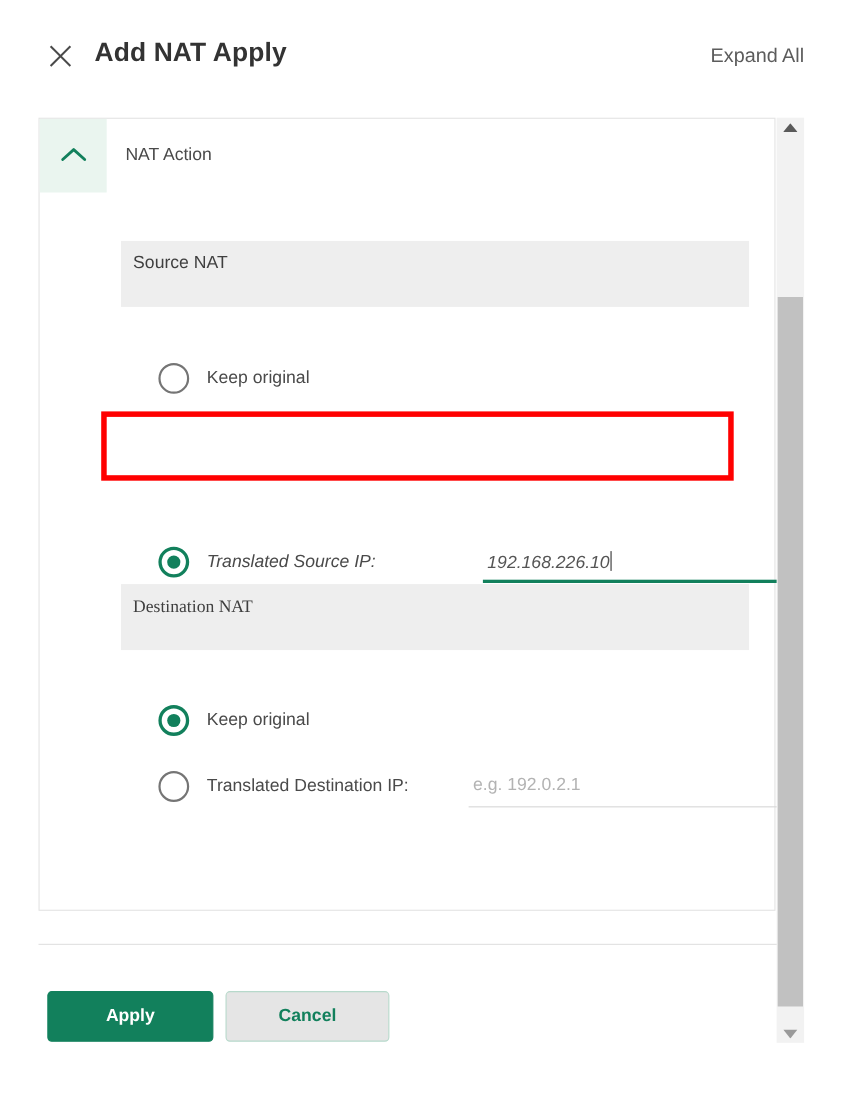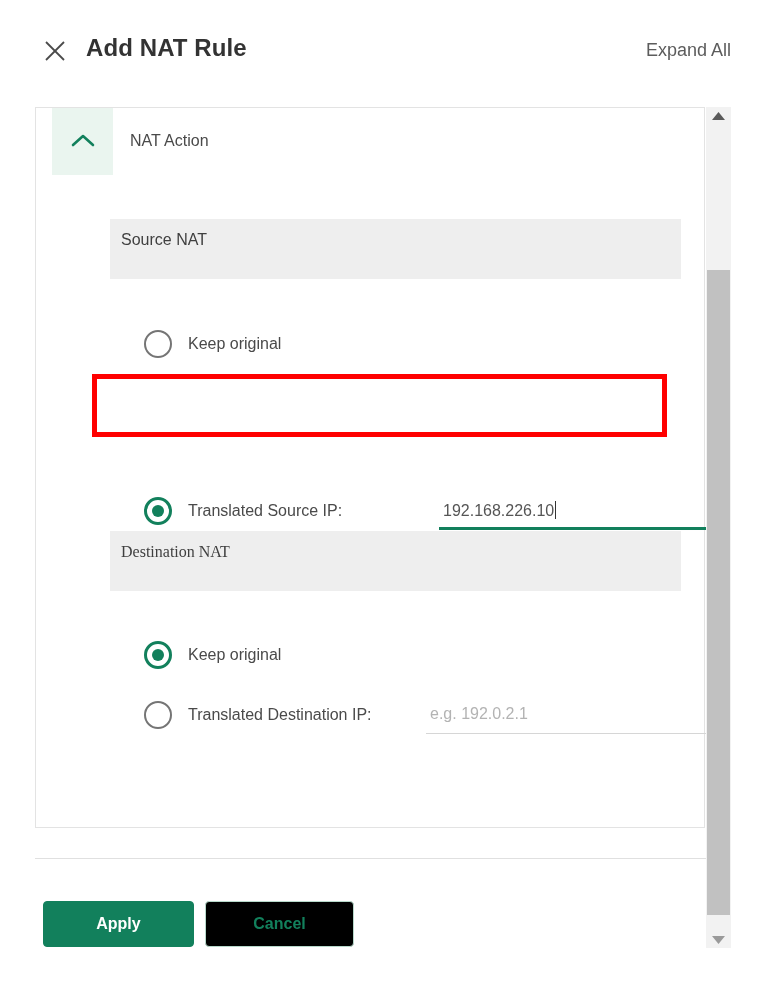--- a/index.html
+++ b/index.html
@@ -54,21 +54,21 @@
     position: absolute;
     left: 35px; top: 107px;
     width: 670px; height: 721px;
     background: #ffffff;
     border: 1px solid #e3e3e3;
     box-sizing: border-box;
   }
 
   .section-head {
     position: absolute;
-    left: 16px; top: 0;
+    left: 0; top: 0;
     width: 668px; height: 68px;
   }
   .collapse-toggle {
     position: absolute;
     left: 0; top: 0;
     width: 61px; height: 67px;
     background: #eaf5ef;
     cursor: pointer;
   }
   .collapse-toggle svg {
@@ -164,21 +164,21 @@
   .caret {
     display: inline-block;
     width: 1px;
     height: 18px;
     background: #333333;
     vertical-align: -3px;
     margin-left: 1px;
   }
 
   #row-src-keep   { top: 216px; }
-  #row-src-trans  { top: 383px; }
+  #row-src-trans  { top: 383px; font-style: italic; }
   #row-dst-keep   { top: 527px; }
   #row-dst-trans  { top: 587px; text-decoration: underline; }
 
   #field-src  { left: 281px; width: 291px; margin-left: 48px; }
   #field-dst  { left: 316px; width: 291px; }
 
   
   .highlight-box {
     position: absolute;
     left: 92px; top: 374px;
@@ -211,21 +211,21 @@
   .btn-apply {
     left: 43px; top: 901px;
     width: 151px;
     background: #12805c;
     color: #ffffff;
     border: 1px solid #12805c;
   }
   .btn-cancel {
     left: 205px; top: 901px;
     width: 149px;
-    background: #000000;
+    background: #e5e5e5;
     color: #12805c;
     border: 1px solid #b7d9cb;
   }
 
   
   .scrollbar {
     position: absolute;
     left: 706px; top: 107px;
     width: 25px; height: 841px;
     background: #f2f2f2;
@@ -250,21 +250,21 @@
 </head>
 <body>
 
 <div class="dialog-header">
   <div class="close-icon">
     <svg width="26" height="26" viewBox="0 0 26 26" aria-hidden="true">
       <line x1="4" y1="4" x2="22" y2="22" stroke="#4a4a4a" stroke-width="1.8"></line>
       <line x1="22" y1="4" x2="4" y2="22" stroke="#4a4a4a" stroke-width="1.8"></line>
     </svg>
   </div>
-  <div class="dialog-title">Add NAT Rule</div>
+  <div class="dialog-title">Add NAT Apply</div>
   <div class="expand-all">Expand All</div>
 </div>
 
 <div class="scroll-region">
 
   <div class="section-head">
     <div class="collapse-toggle">
       <span>
         <svg width="30" height="20" viewBox="0 0 30 20" aria-hidden="true">
           <polyline points="5,14 15,5 25,14" fill="none" stroke="#12805c" stroke-width="2.6" stroke-linecap="round" stroke-linejoin="round"></polyline>

